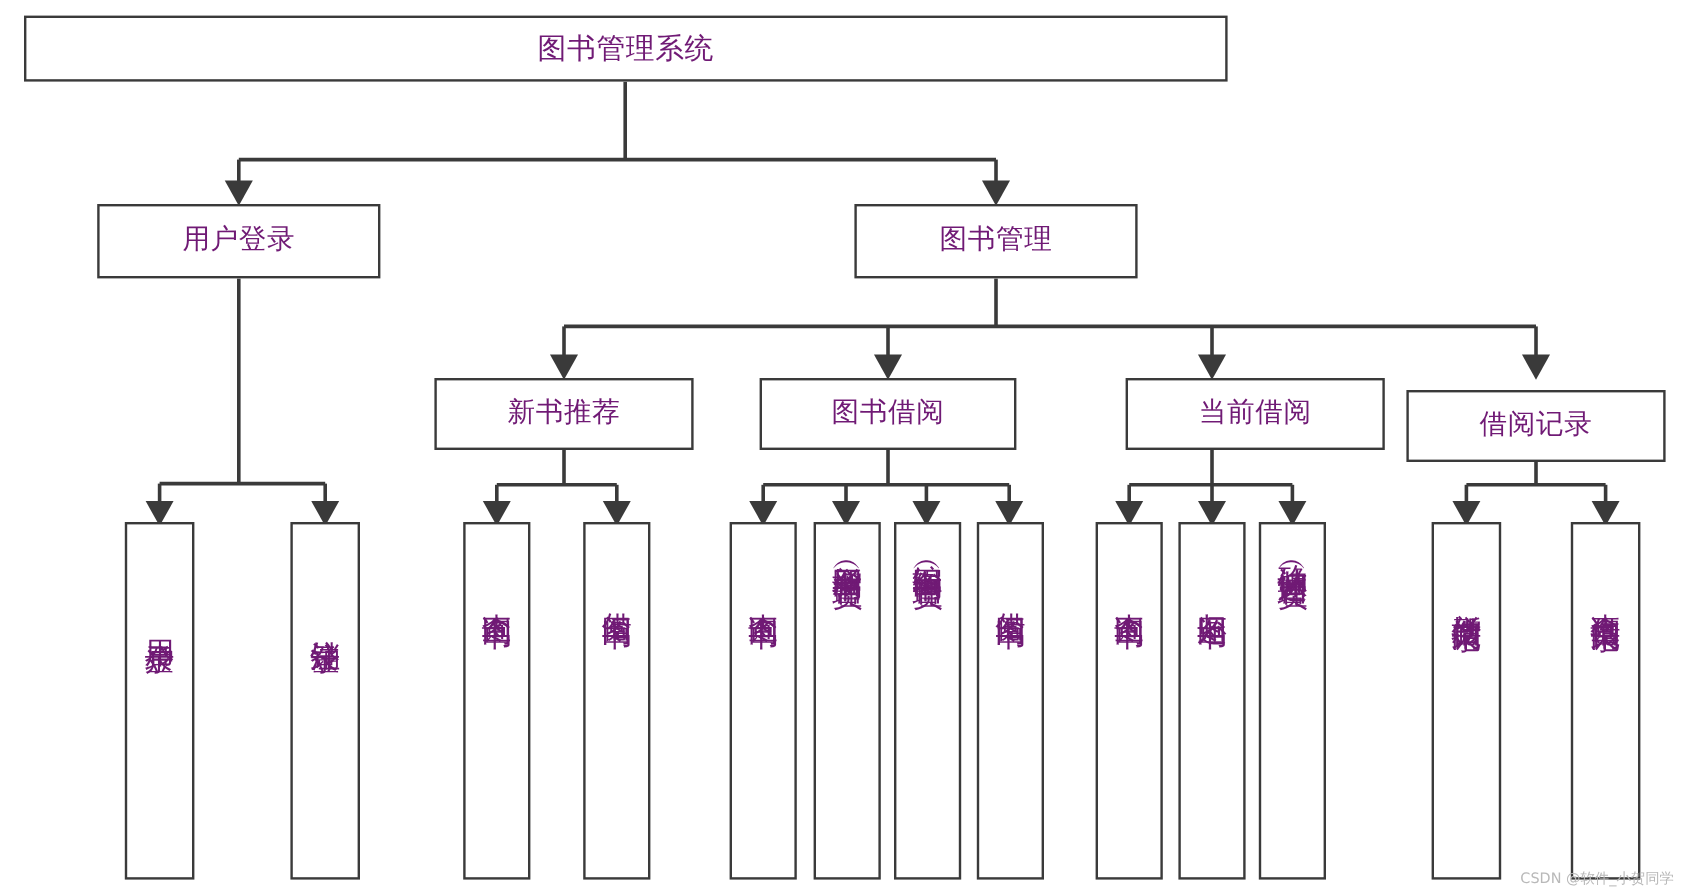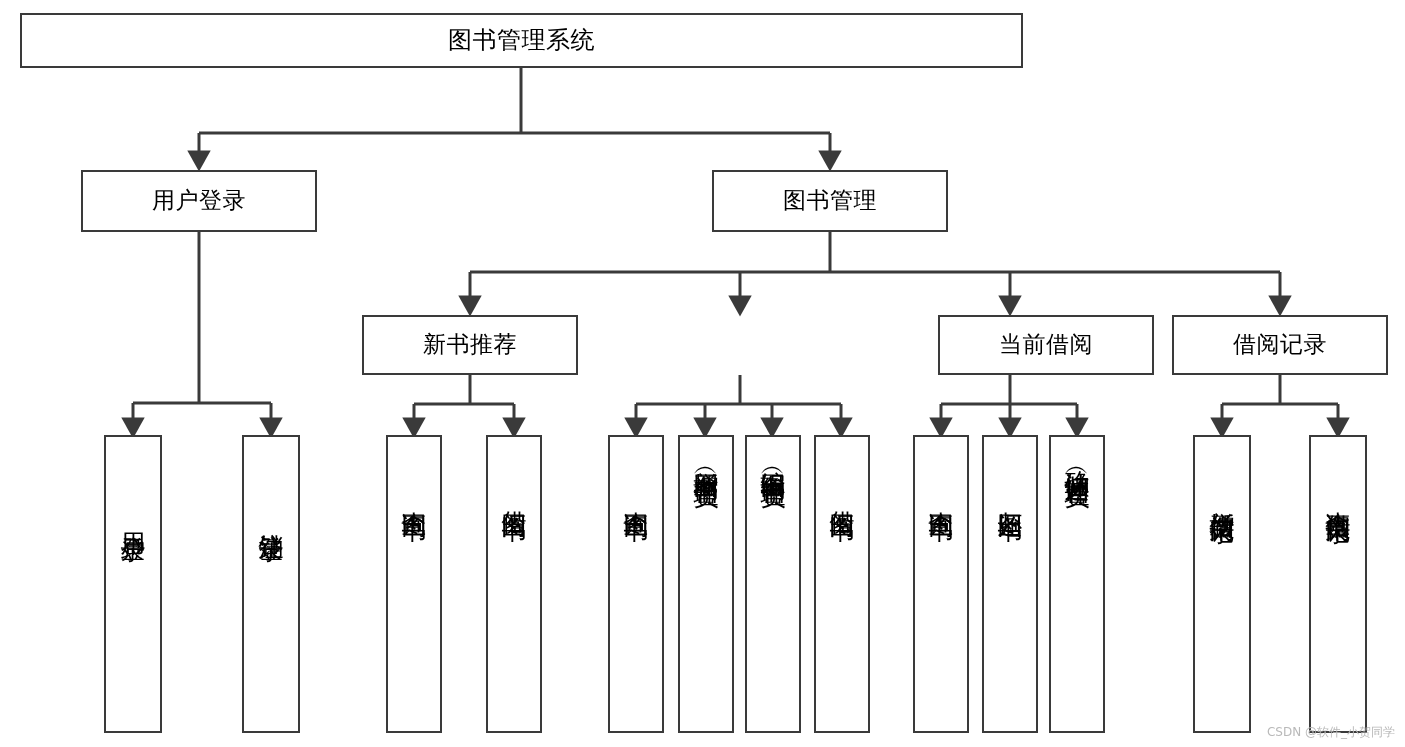--- a/index.html
+++ b/index.html
@@ -31,21 +31,21 @@
     position: absolute;
     box-sizing: border-box;
     background: #ffffff;
     border: 2.5px solid #3a3a3a;
     display: flex;
     align-items: center;
     justify-content: center;
     z-index: 2;
   }
   .node-label {
-    color: #000000;
+    color: #701a75;
     line-height: 1.12;
     letter-spacing: 0.5px;
     white-space: pre;
     text-align: right;
   }
   .node.horizontal .node-label {
     font-size: 23px;
   }
   .node.root .node-label {
     font-size: 24px;
@@ -140,24 +140,27 @@
   <div class="node horizontal" style="left:81px; top:170px; width:236px; height:62px;">
     <span class="node-label">用户登录</span>
   </div>
   <div class="node horizontal" style="left:362px; top:315px; width:216px; height:60px;">
     <span class="node-label">新书推荐</span>
   </div>
 
   <div class="node horizontal" style="left:712px; top:170px; width:236px; height:62px;">
     <span class="node-label">图书管理</span>
   </div>
+  <div class="node horizontal" style="left:633px; top:315px; width:214px; height:60px;">
+    <span class="node-label">图书借阅</span>
+  </div>
   <div class="node horizontal" style="left:902px; top:315px; width:216px; height:60px;margin-left:36px;">
     <span class="node-label">当前借阅</span>
   </div>
-  <div class="node horizontal" style="left:1172px; top:315px; width:216px; height:60px;">
+  <div class="node horizontal" style="left:1172px; top:325px; width:216px; height:60px;">
     <span class="node-label">借阅记录</span>
   </div>
 
   <div class="node vertical mid" style="left:104px; top:435px; width:58px; height:298px;">
     <span class="node-label">用户登录</span>
   </div>
   <div class="node vertical mid" style="left:242px; top:435px; width:58px; height:298px;">
     <span class="node-label">注销登录</span>
   </div>
 

